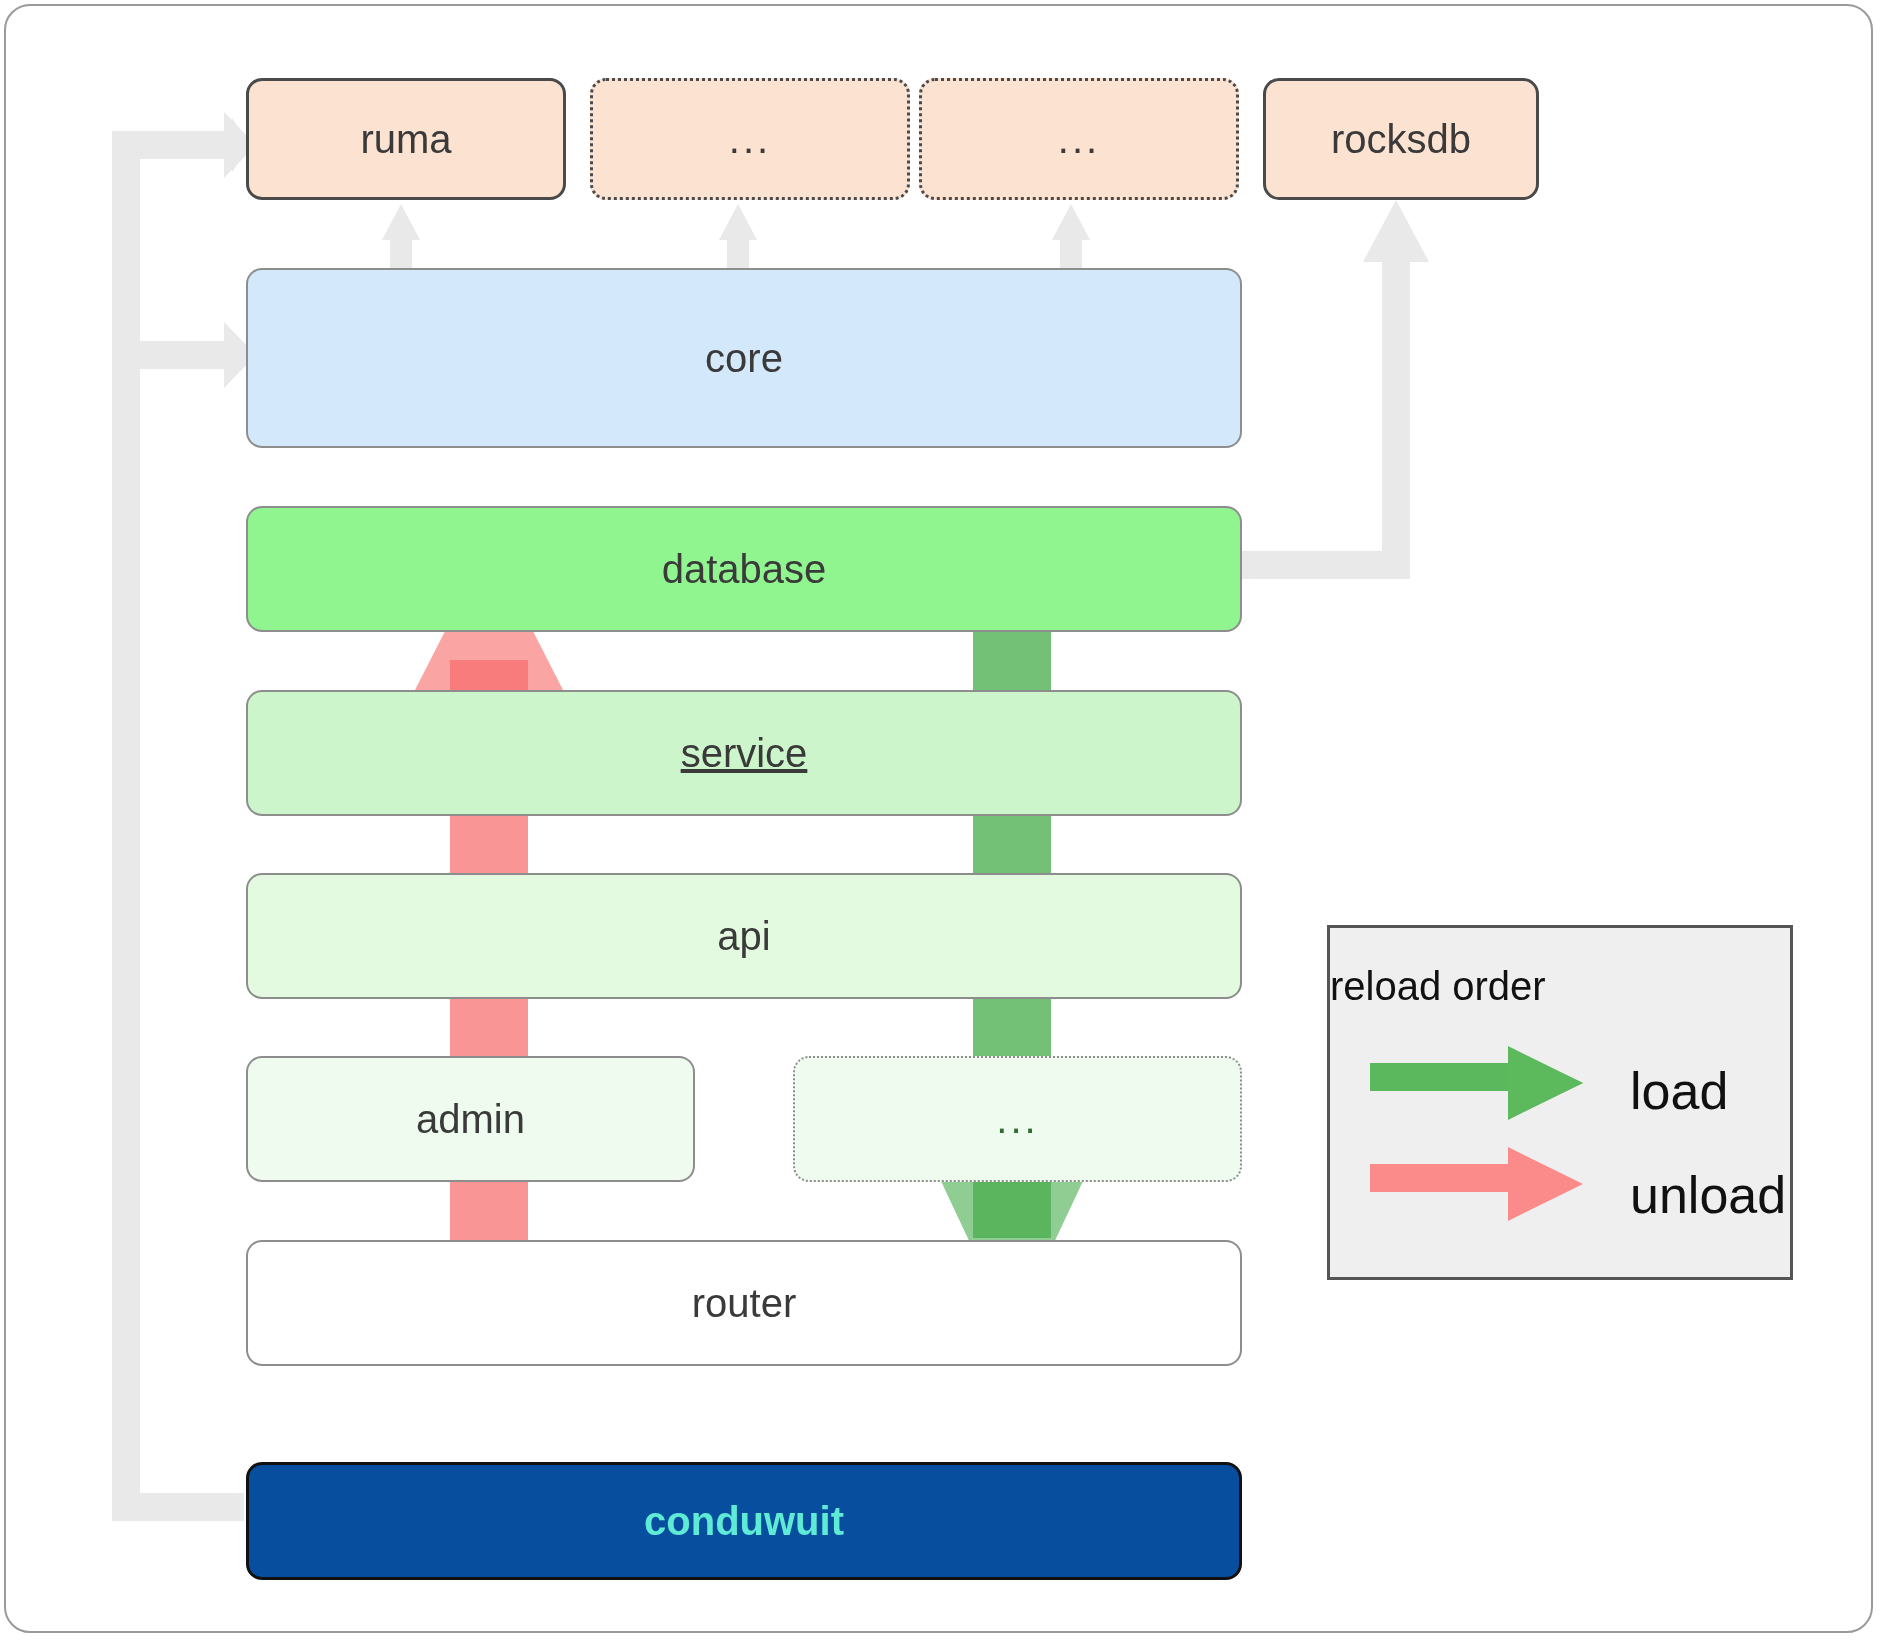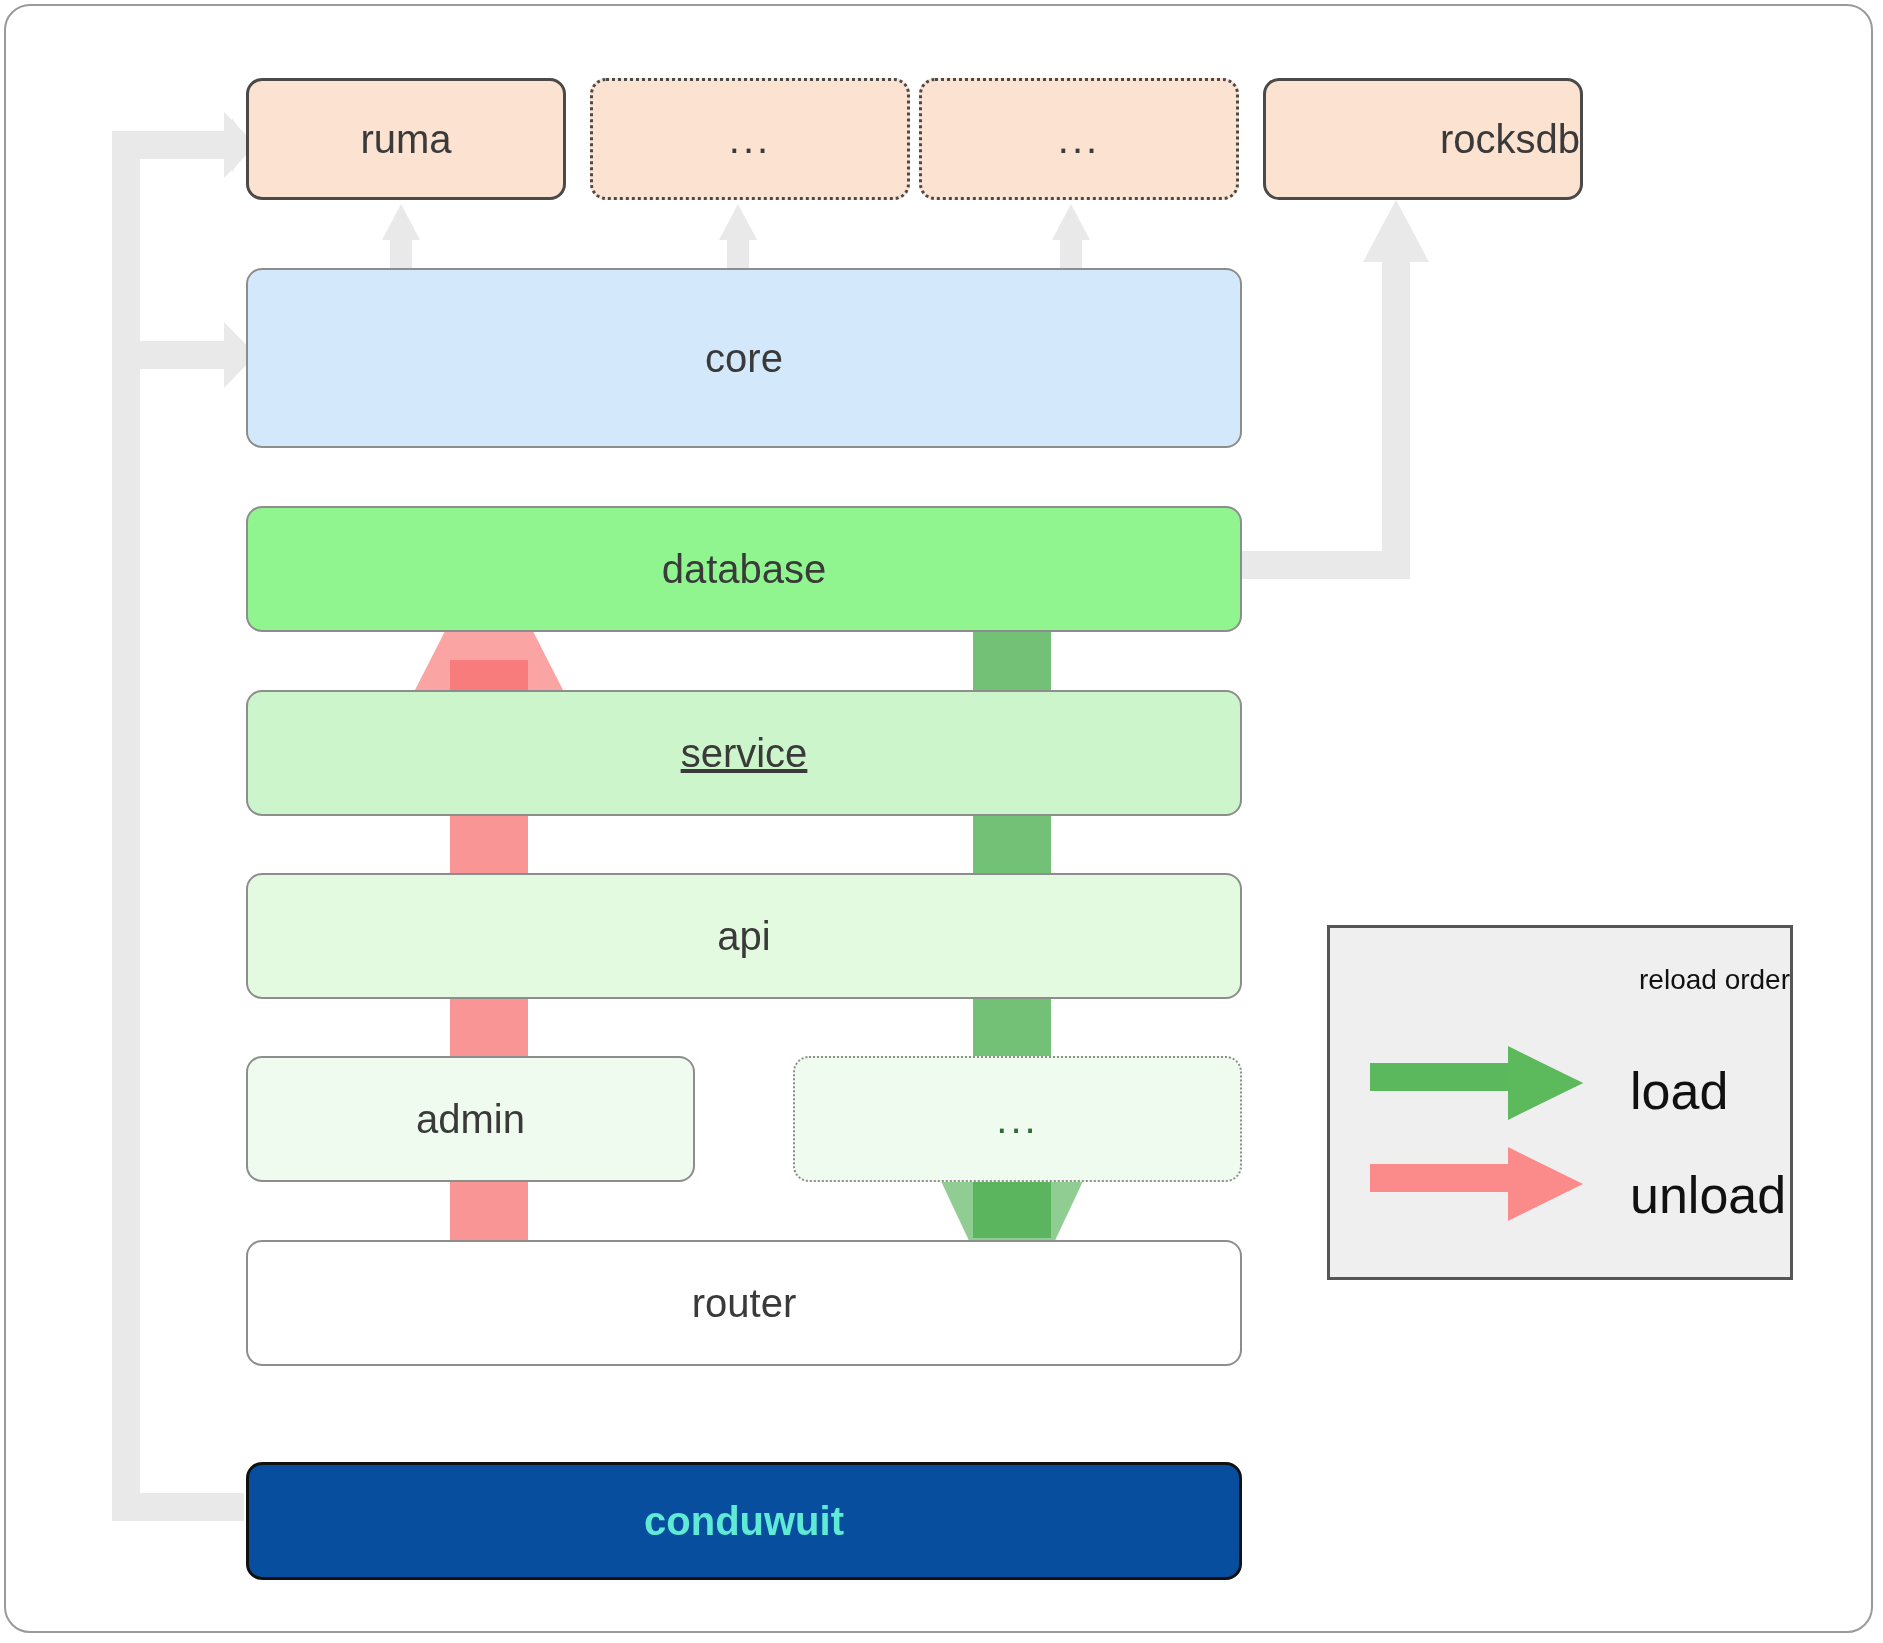--- a/index.html
+++ b/index.html
@@ -80,22 +80,22 @@
     height: 355px;
     background: #efefef;
     border: 3px solid #555555;
     box-sizing: border-box;
   }
   .legend-title {
     position: absolute;
     left: 0;
     top: 36px;
     width: 100%;
-    text-align: right;
-    font-size: 28px;
+    text-align: left;
+    font-size: 40px;
     color: #111111;
   }
   .legend-label {
     position: absolute;
     font-size: 52px;
     color: #111111;
   }
   .legend-label.load { left: 300px; top: 133px; }
   .legend-label.unload { left: 300px; top: 237px; }
 </style>
@@ -157,21 +157,21 @@
   </div>
 
   <div class="node dep dotted" style="left:590px; width:320px;">
     <span class="ellipsis-dots">...</span>
   </div>
 
   <div class="node dep dotted" style="left:919px; width:320px;">
     <span class="ellipsis-dots">...</span>
   </div>
 
-  <div class="node dep" style="left:1263px; width:320px;justify-content:flex-end;">
+  <div class="node dep" style="left:1263px; width:276px;">
     <span>rocksdb</span>
   </div>
 
   <div class="node layer" style="left:246px; top:268px; width:996px; height:180px; background:#d4e8fc;">
     <span>core</span>
   </div>
 
   <div class="node layer" style="left:246px; top:506px; width:996px; height:126px; background:#90f48f;">
     <span>database</span>
   </div>

